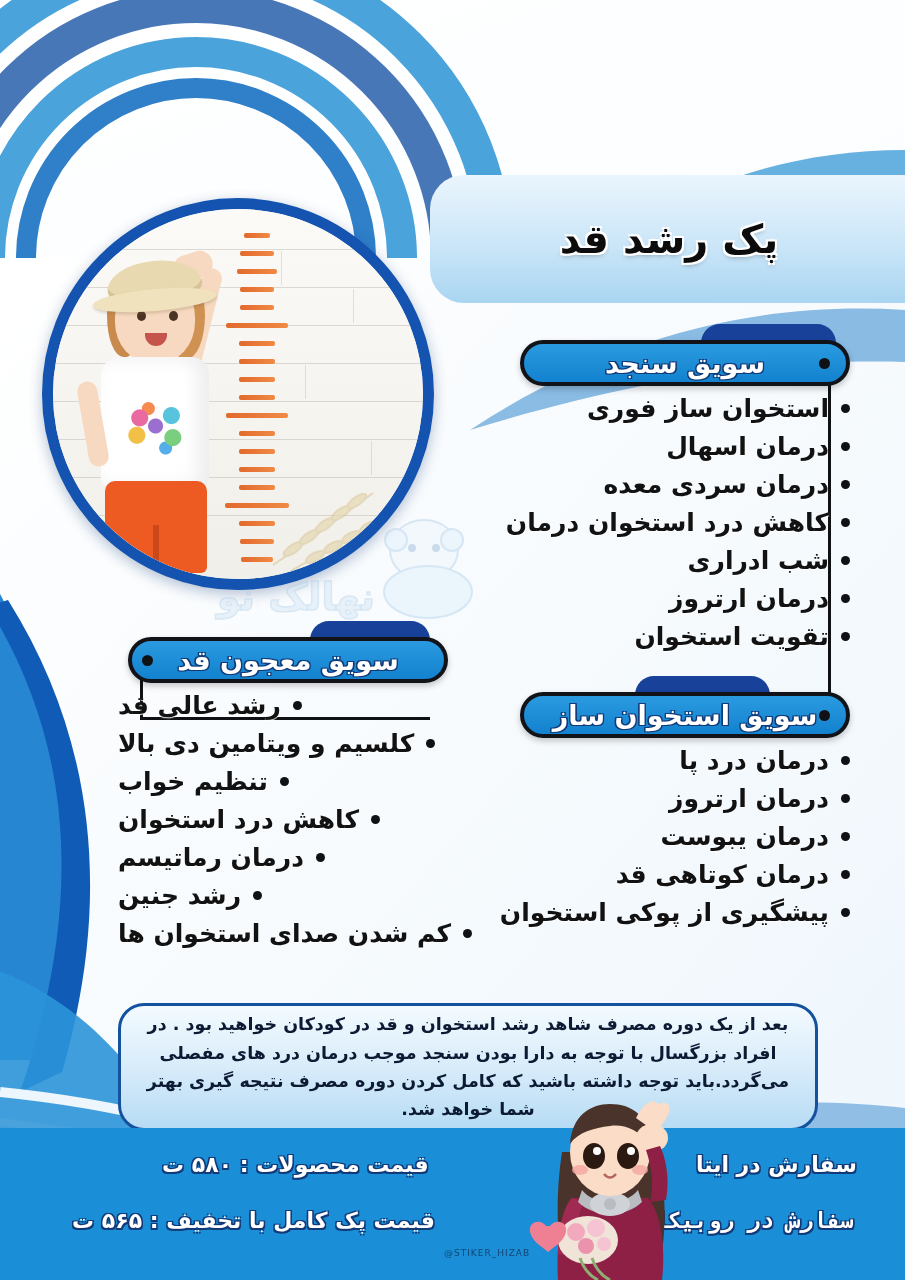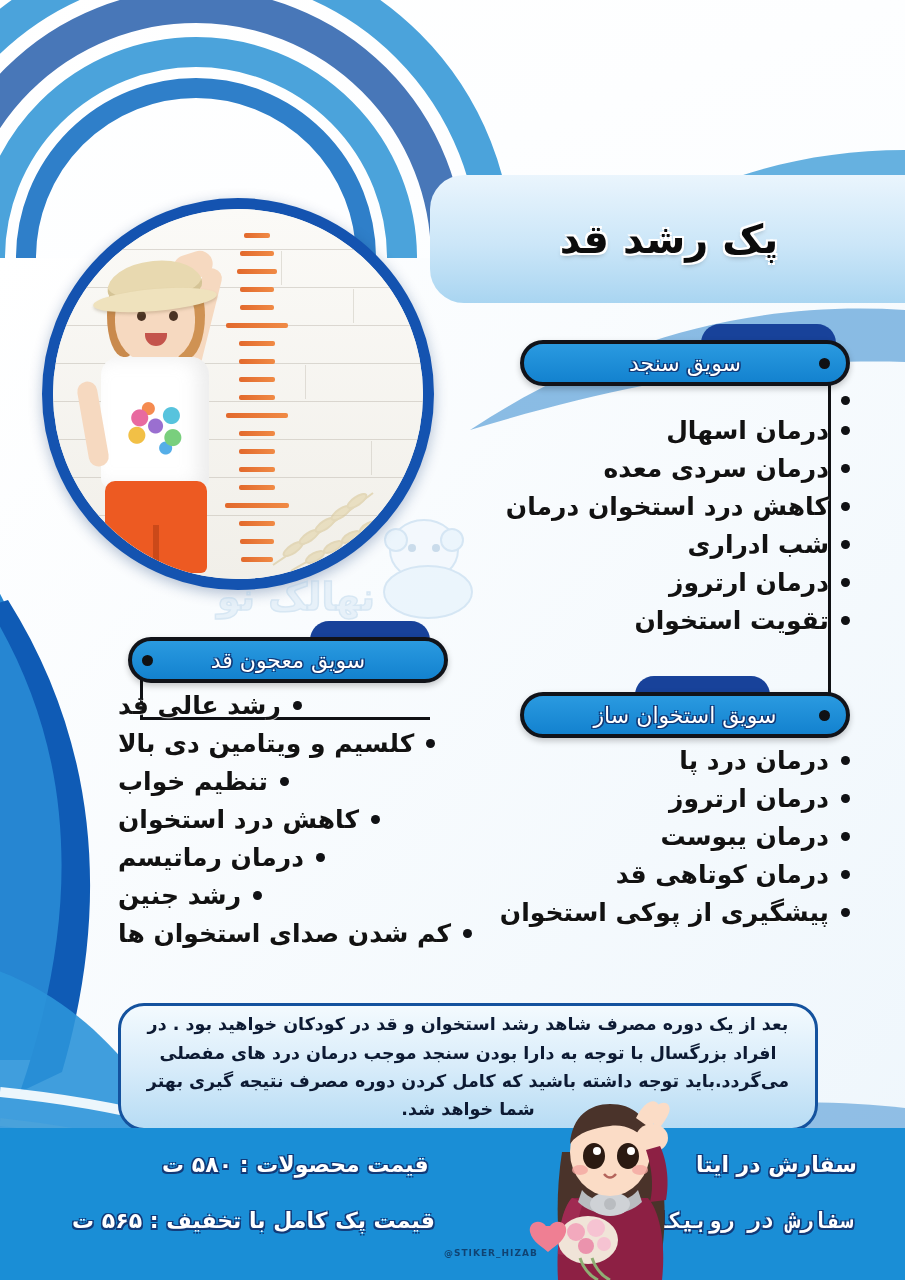--- a/index.html
+++ b/index.html
@@ -141,21 +141,21 @@
     background:#18429a; z-index:1;
   }
   .pill-front {
     position:relative; z-index:2; height:46px;
     background:linear-gradient(180deg,#2a9ae0 0%,#1382cf 100%);
     border:4px solid #111319; border-radius:26px;
     display:flex; align-items:center; justify-content:center;
     box-shadow:0 3px 6px rgba(0,0,0,.22);
   }
   .pill-label {
-    font-size:22px; font-weight:normal; color:#ffffff; direction:rtl;
+    font-size:27px; font-weight:bold; color:#ffffff; direction:rtl;
     text-shadow:-1.4px -1.4px 0 #123a78, 1.4px -1.4px 0 #123a78,
                 -1.4px 1.4px 0 #123a78, 1.4px 1.4px 0 #123a78;
     white-space:nowrap;
   }
   .pill-node {
     position:absolute; z-index:3; width:11px; height:11px;
     border-radius:50%; background:#101114; top:18px;
   }
 
   
@@ -216,21 +216,21 @@
   }
   #price-1 { left:162px; top:1152px; }
   #price-2 { left:72px;  top:1208px; }
   #order-1 { right:48px; top:1152px; }
   #order-2 { right:52px; top:1208px;font-family:Liberation Mono, monospace; }
 
   
   #mascot { position:absolute; left:510px; top:1094px; width:200px; height:186px; }
   #mascot-credit {
     position:absolute; left:444px; top:1248px;
-    font-size:9px; font-weight:bold; color:#0d2b52; letter-spacing:1px;
+    font-size:9px; font-weight:normal; color:#0d2b52; letter-spacing:1px;
     opacity:.75; direction:ltr;
   }
 </style>
 </head>
 <body>
 
 <div id="poster">
 
   <svg id="svg-deco" viewBox="0 0 905 1280">
     <defs>
@@ -382,20 +382,21 @@
     <div class="pill-wrap">
       <div class="pill-back"></div>
       <div class="pill-front">
         <span class="pill-label">سویق سنجد</span>
       </div>
       <span class="pill-node"></span>
     </div>
     <ul class="blist">
       <li>
           <span class="dot"></span>
+          <span>استخوان ساز فوری</span>
         </li>
       <li>
           <span class="dot"></span>
           <span>درمان اسهال</span>
         </li>
       <li>
           <span class="dot"></span>
           <span>درمان سردی معده</span>
         </li>
       <li>

